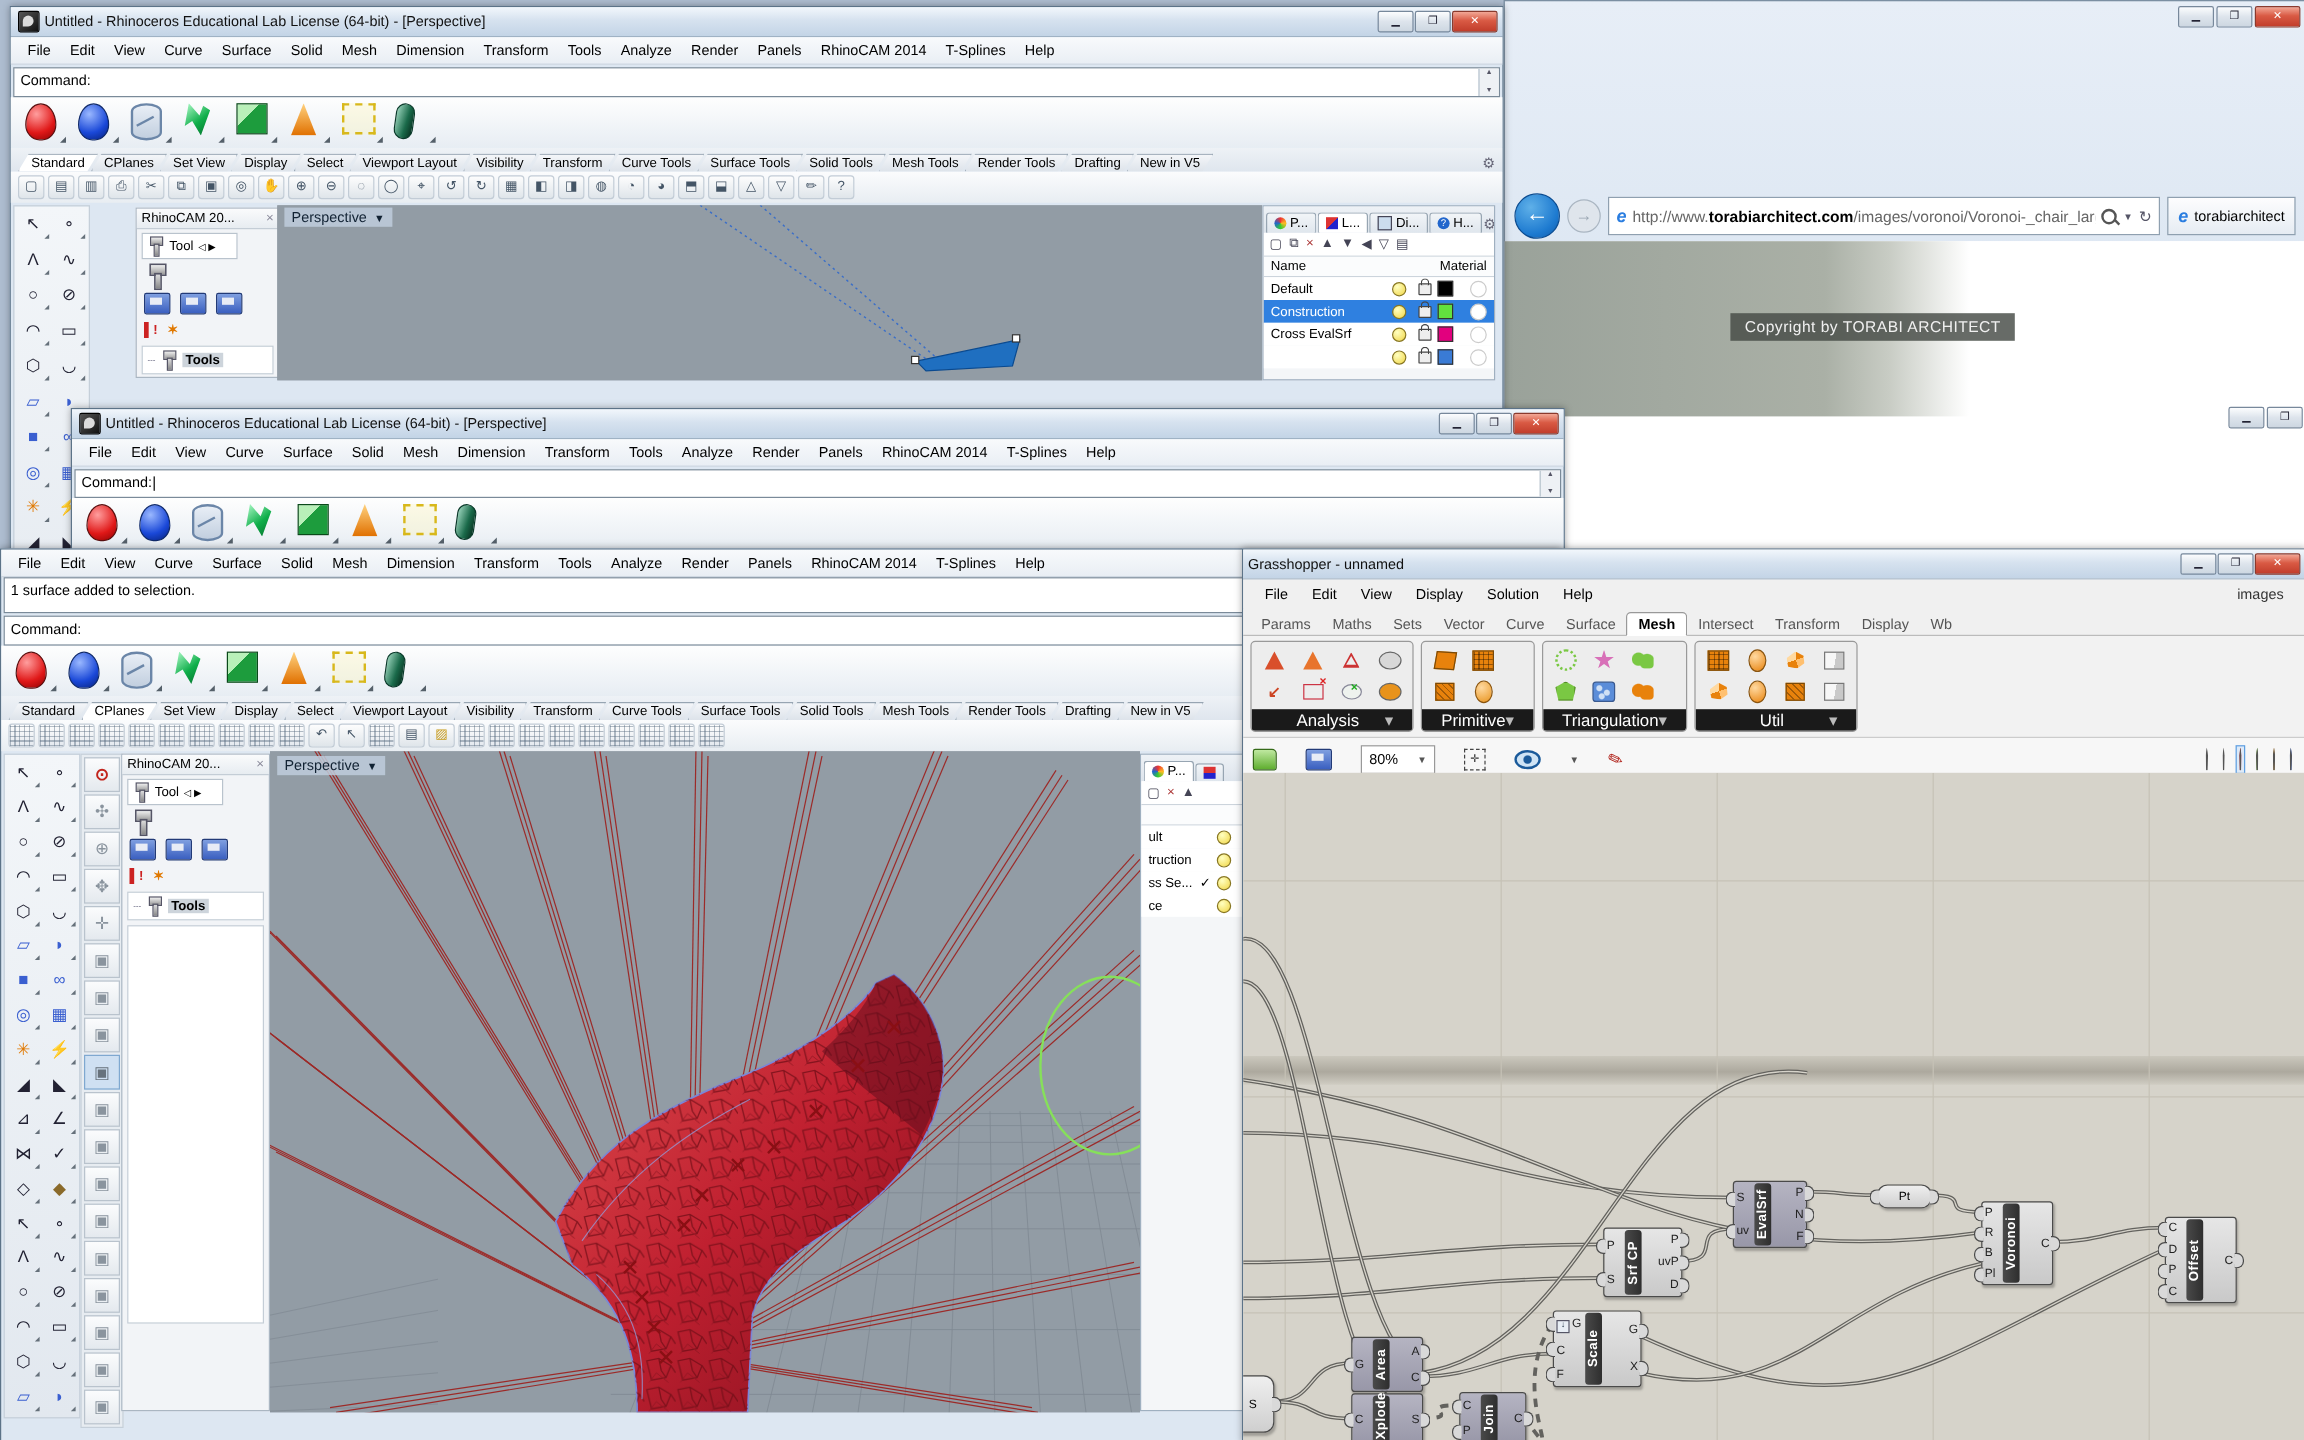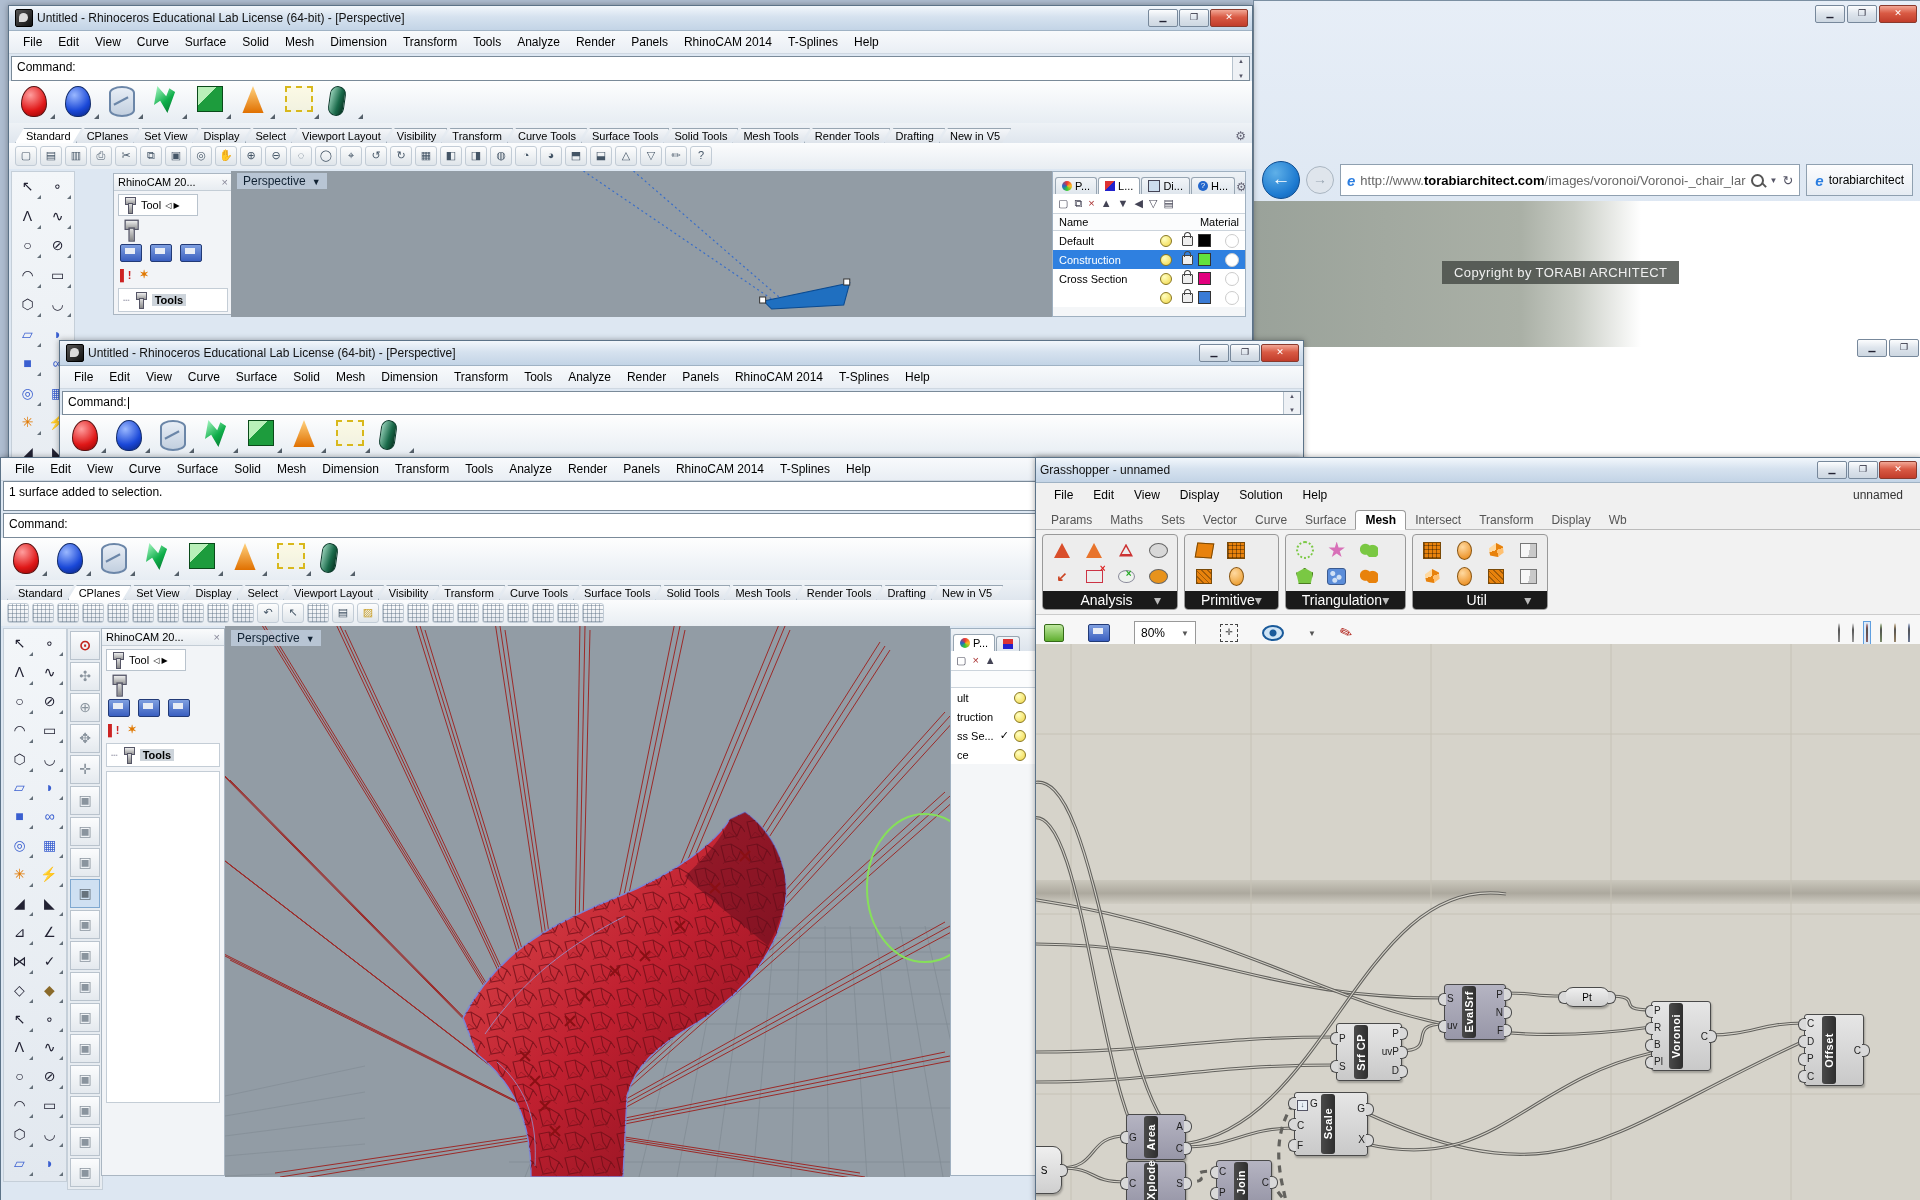--- a/index.html
+++ b/index.html
@@ -415,21 +415,21 @@
               <span class="matdot"></span>
             </div>
             <div class="lrow sel">
               <span style="flex: 1 1 0%; overflow: hidden; white-space: nowrap;">Construction</span>
               <span class="bulb"></span>
               <span class="lockg"></span>
               <span class="swatch" style="background: rgb(98, 226, 62);"></span>
               <span class="matdot"></span>
             </div>
             <div class="lrow">
-              <span style="flex: 1 1 0%; overflow: hidden; white-space: nowrap;">Cross Section</span>
+              <span style="flex: 1 1 0%; overflow: hidden; white-space: nowrap;">Cross EvalSrf</span>
               <span class="bulb"></span>
               <span class="lockg"></span>
               <span class="swatch" style="background: rgb(226, 0, 126);"></span>
               <span class="matdot"></span>
             </div>
             <div class="lrow">
               <span style="flex: 1 1 0%; overflow: hidden; white-space: nowrap;"></span>
               <span class="bulb"></span>
               <span class="lockg"></span>
               <span class="swatch" style="background: rgb(58, 123, 213);"></span>
@@ -869,21 +869,21 @@
         <span class="wbtn close">✕</span>
       </span>
     </div>
     <div class="ghmenu" id="ghMenu">
         <span>File</span>
         <span>Edit</span>
         <span>View</span>
         <span>Display</span>
         <span>Solution</span>
         <span>Help</span>
-        <span class="ghsession">unnamed</span>
+        <span class="ghsession">images</span>
       </div>
     <div class="ghtabs" id="ghTabs">
         <span class="ghtab">Params</span>
         <span class="ghtab">Maths</span>
         <span class="ghtab">Sets</span>
         <span class="ghtab">Vector</span>
         <span class="ghtab">Curve</span>
         <span class="ghtab">Surface</span>
         <span class="ghtab active">Mesh</span>
         <span class="ghtab">Intersect</span>

